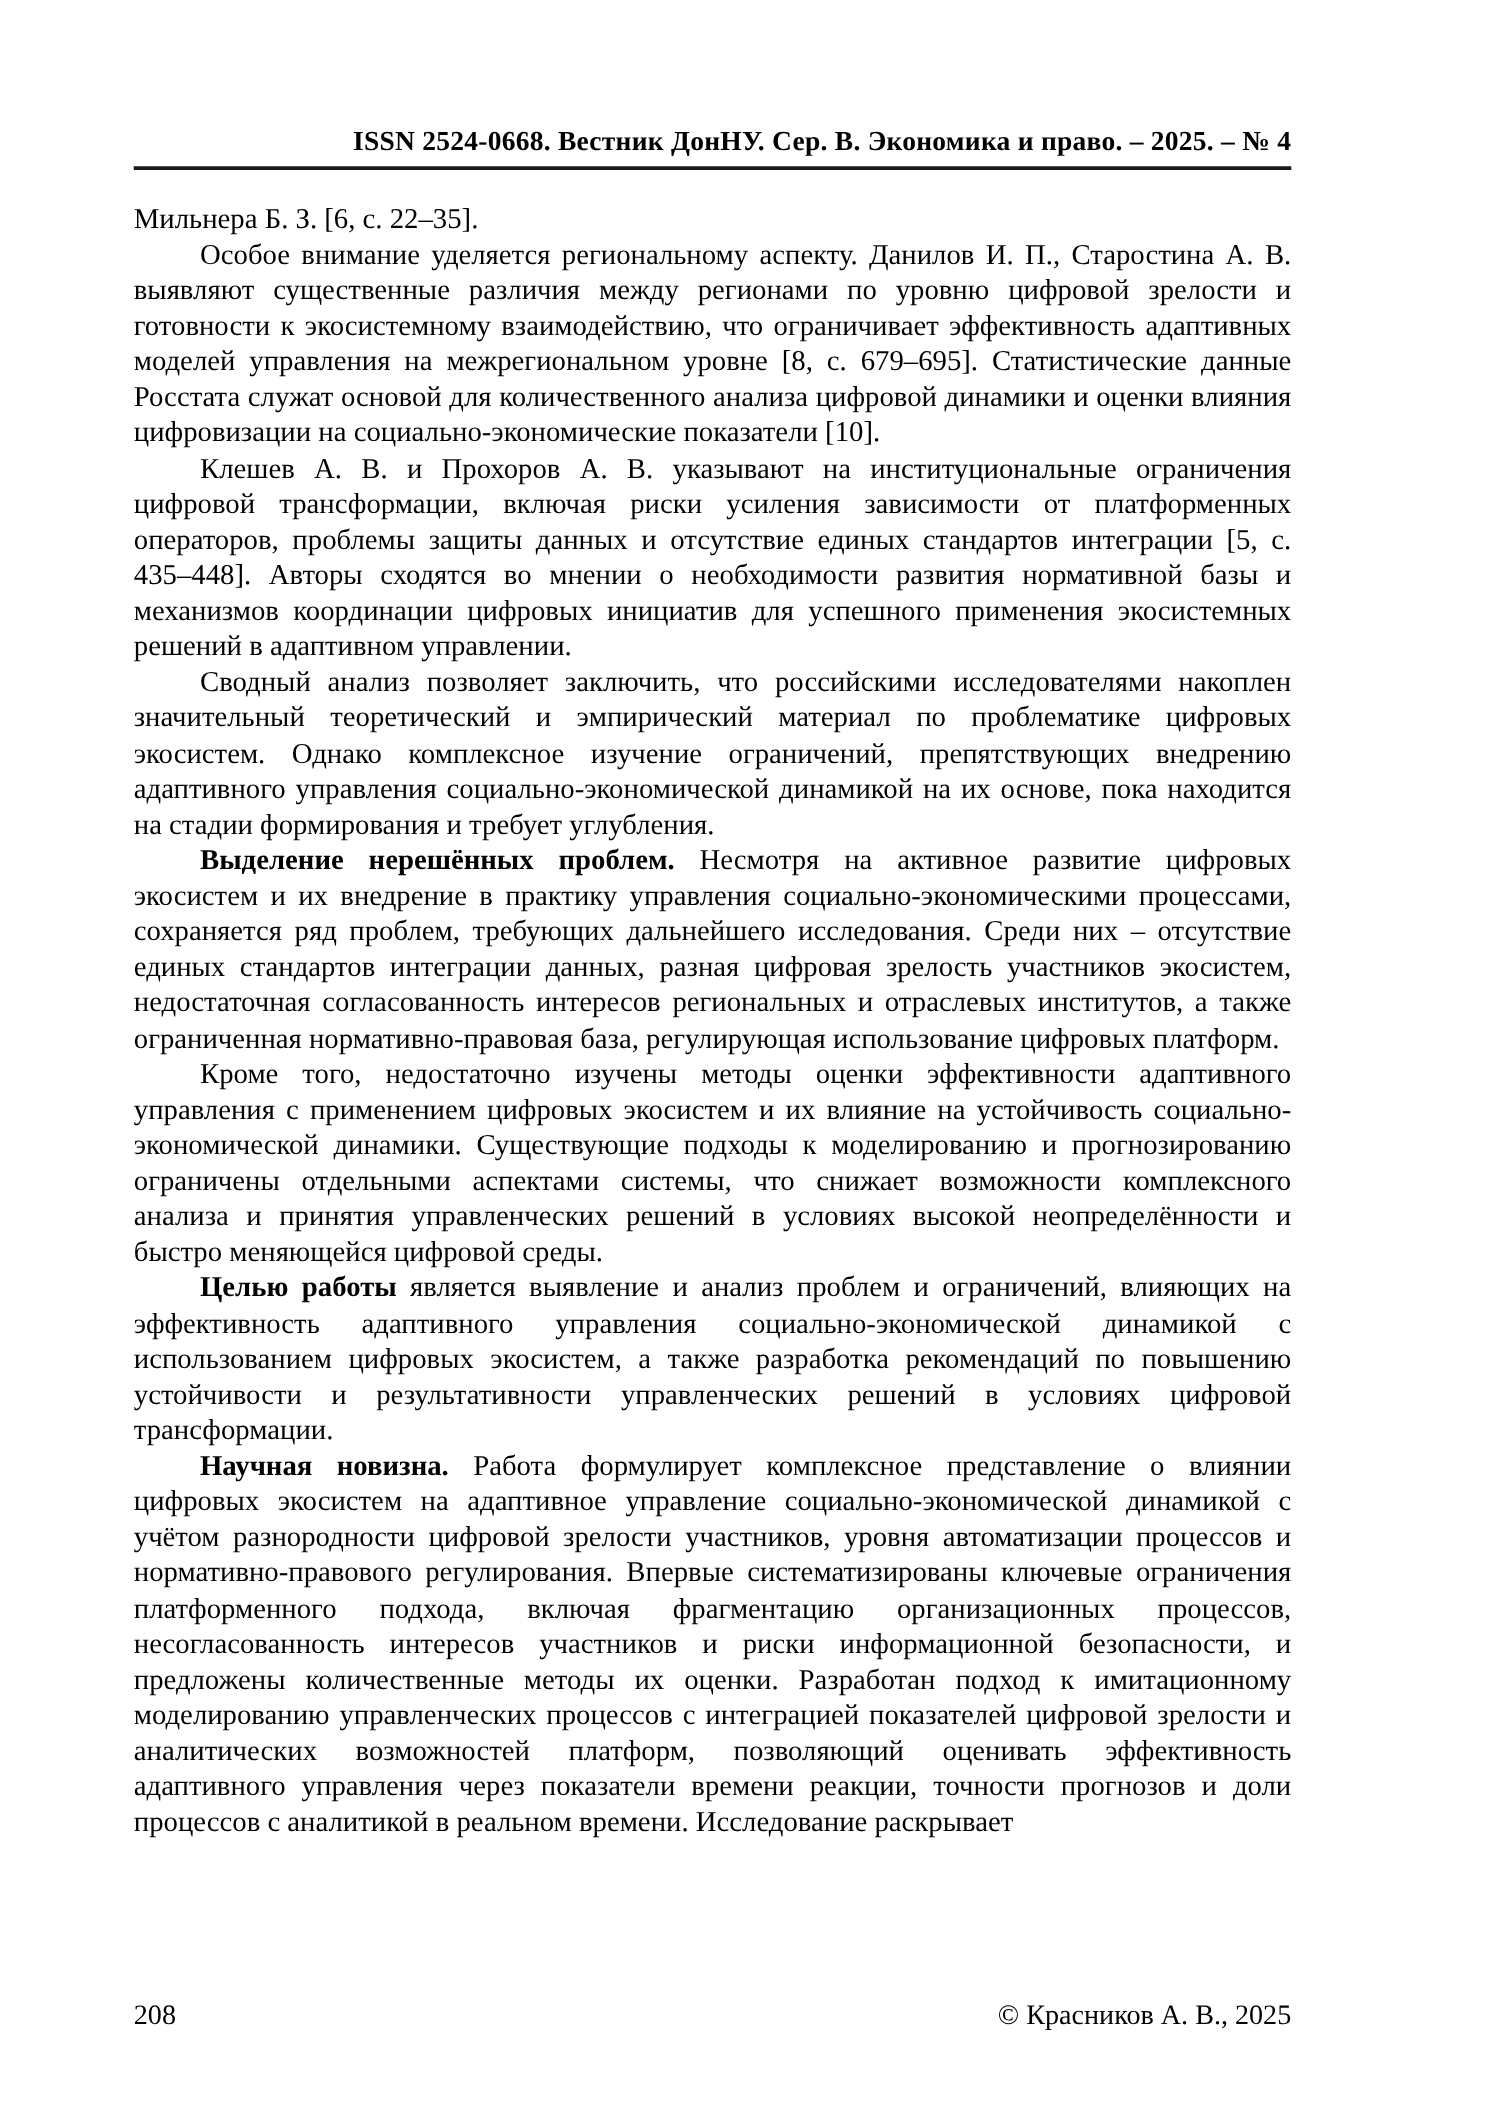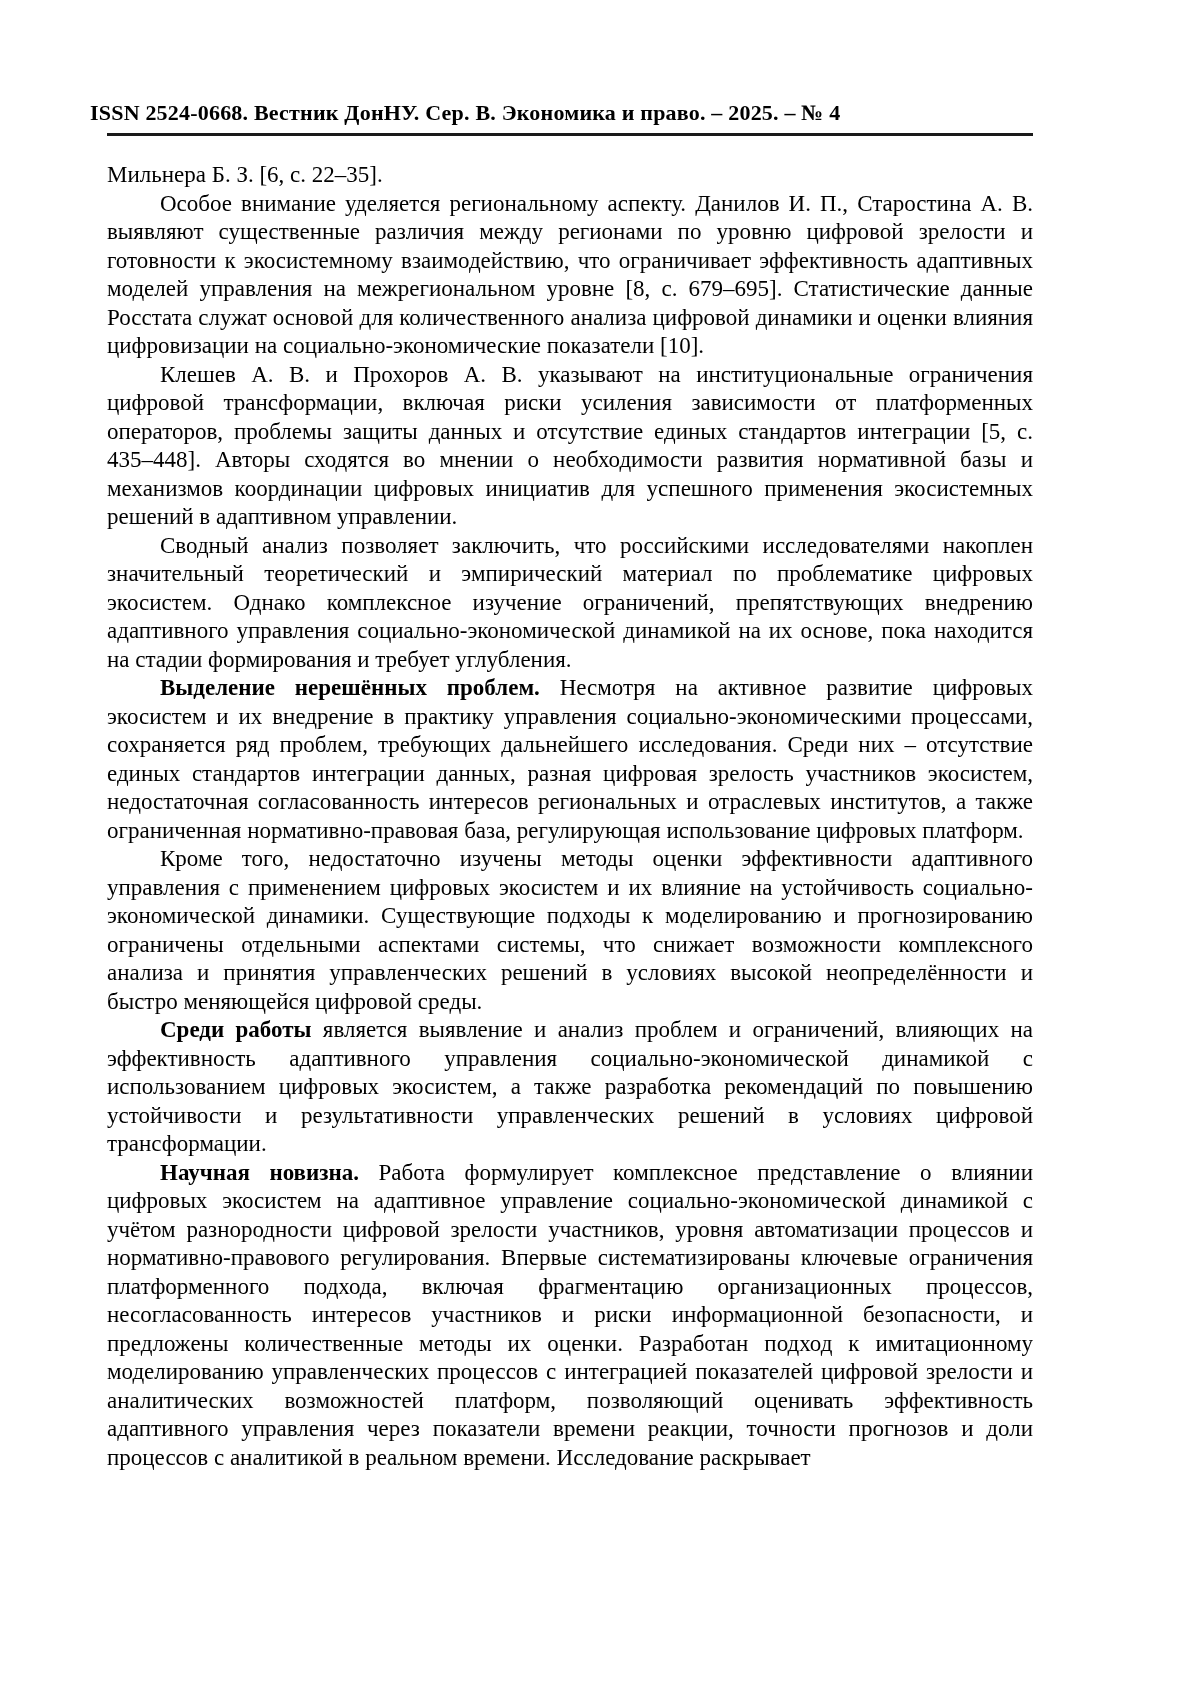--- a/index.html
+++ b/index.html
@@ -10,23 +10,23 @@
     height: 1698px;
     margin: 0 auto;
     background: #ffffff;
     color: #000000;
     font-family: "Liberation Serif", "DejaVu Serif", serif;
     overflow: hidden;
   }
   .running-header {
     position: absolute;
     top: 100px;
-    left: 90px;
+    left: 107px;
     width: 926px;
-    text-align: left;
+    text-align: right;
     font-weight: bold;
     font-size: 22px;
     line-height: 26px;
     letter-spacing: 0.2px;
   }
   .header-rule {
     position: absolute;
     top: 133px;
     left: 107px;
     width: 926px;
@@ -78,20 +78,24 @@
     <p><b></b><span>Особое внимание уделяется региональному аспекту. Данилов И. П., Старостина А. В. выявляют существенные различия между регионами по уровню цифровой зрелости и готовности к экосистемному взаимодействию, что ограничивает эффективность адаптивных моделей управления на межрегиональном уровне [8, с. 679–695]. Статистические данные Росстата служат основой для количественного анализа цифровой динамики и оценки влияния цифровизации на социально-экономические показатели [10].</span></p>
 
     <p><b></b><span>Клешев А. В. и Прохоров А. В. указывают на институциональные ограничения цифровой трансформации, включая риски усиления зависимости от платформенных операторов, проблемы защиты данных и отсутствие единых стандартов интеграции [5, с. 435–448]. Авторы сходятся во мнении о необходимости развития нормативной базы и механизмов координации цифровых инициатив для успешного применения экосистемных решений в адаптивном управлении.</span></p>
 
     <p><b></b><span>Сводный анализ позволяет заключить, что российскими исследователями накоплен значительный теоретический и эмпирический материал по проблематике цифровых экосистем. Однако комплексное изучение ограничений, препятствующих внедрению адаптивного управления социально-экономической динамикой на их основе, пока находится на стадии формирования и требует углубления.</span></p>
 
     <p><b>Выделение нерешённых проблем.</b><span> Несмотря на активное развитие цифровых экосистем и их внедрение в практику управления социально-экономическими процессами, сохраняется ряд проблем, требующих дальнейшего исследования. Среди них – отсутствие единых стандартов интеграции данных, разная цифровая зрелость участников экосистем, недостаточная согласованность интересов региональных и отраслевых институтов, а также ограниченная нормативно-правовая база, регулирующая использование цифровых платформ.</span></p>
 
     <p><b></b><span>Кроме того, недостаточно изучены методы оценки эффективности адаптивного управления с применением цифровых экосистем и их влияние на устойчивость социально-экономической динамики. Существующие подходы к моделированию и прогнозированию ограничены отдельными аспектами системы, что снижает возможности комплексного анализа и принятия управленческих решений в условиях высокой неопределённости и быстро меняющейся цифровой среды.</span></p>
 
-    <p><b>Среди работы</b><span> является выявление и анализ проблем и ограничений, влияющих на эффективность адаптивного управления социально-экономической динамикой с использованием цифровых экосистем, а также разработка рекомендаций по повышению устойчивости и результативности управленческих решений в условиях цифровой трансформации.</span></p>
+    <p><b>Целью работы</b><span> является выявление и анализ проблем и ограничений, влияющих на эффективность адаптивного управления социально-экономической динамикой с использованием цифровых экосистем, а также разработка рекомендаций по повышению устойчивости и результативности управленческих решений в условиях цифровой трансформации.</span></p>
 
     <p><b>Научная новизна.</b><span> Работа формулирует комплексное представление о влиянии цифровых экосистем на адаптивное управление социально-экономической динамикой с учётом разнородности цифровой зрелости участников, уровня автоматизации процессов и нормативно-правового регулирования. Впервые систематизированы ключевые ограничения платформенного подхода, включая фрагментацию организационных процессов, несогласованность интересов участников и риски информационной безопасности, и предложены количественные методы их оценки. Разработан подход к имитационному моделированию управленческих процессов с интеграцией показателей цифровой зрелости и аналитических возможностей платформ, позволяющий оценивать эффективность адаптивного управления через показатели времени реакции, точности прогнозов и доли процессов с аналитикой в реальном времени. Исследование раскрывает</span></p>
 
   </div>
 
+  <div class="page-footer">
+    <span>208</span>
+    <span>© Красников А. В., 2025</span>
+  </div>
 
 </div>
 
 </body></html>

